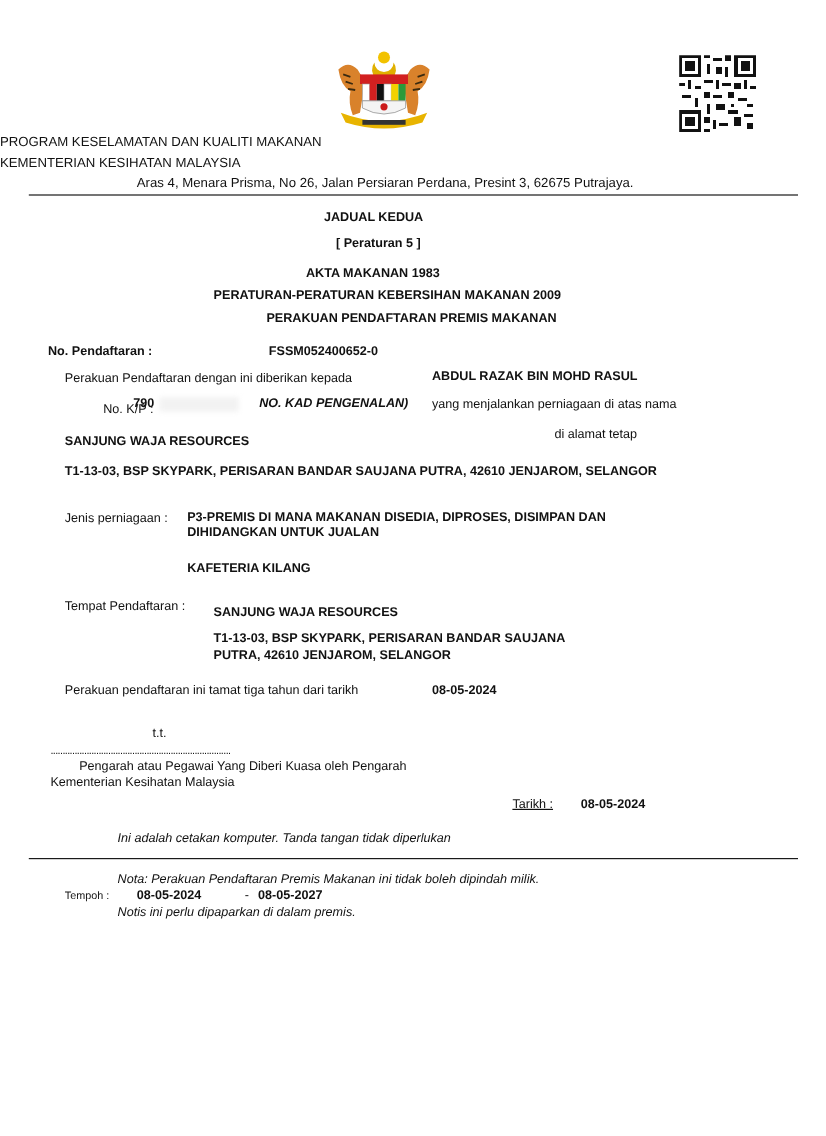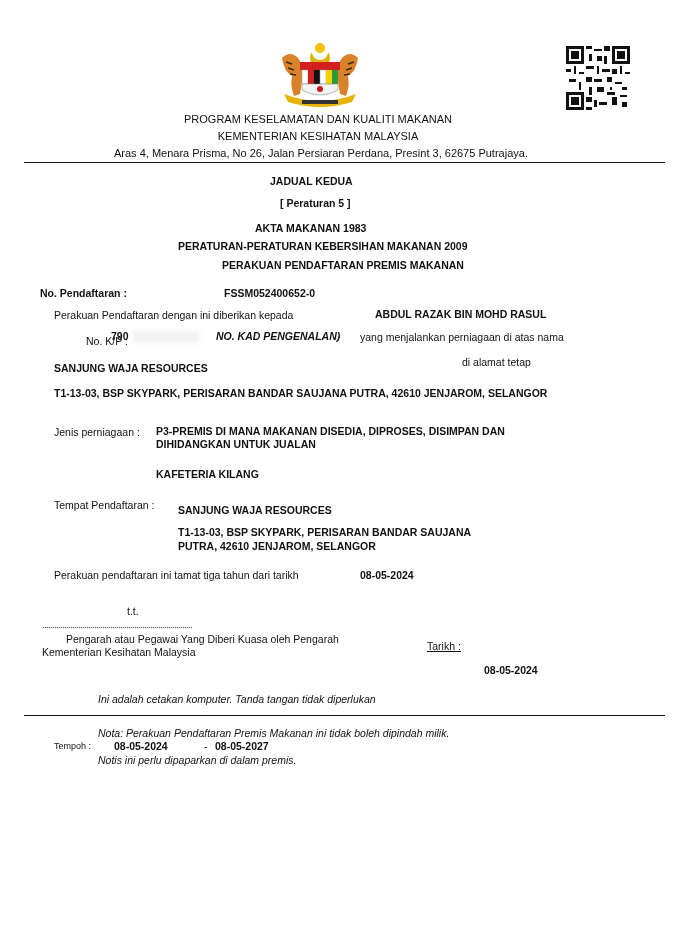--- a/index.html
+++ b/index.html
@@ -1,21 +1,21 @@
 <!DOCTYPE html>
 <html><head>
 <meta charset="utf-8">
 <style>
   html, body { margin: 0; padding: 0; background: #ffffff; }
   body {
     width: 688px; height: 947px; position: relative; overflow: hidden;
     font-family: "Liberation Sans", sans-serif; color: #111111;
   }
   .abs { position: absolute; white-space: nowrap; }
-  .c { left: 0; width: 636px; text-align: center; }
+  .c { left: 0; width: 636px; }
   .b { font-weight: bold; }
   .i { font-style: italic; margin-left: 44px; }
   .f11 { font-size: 11px; }
   .f10 { font-size: 10.5px; }
   .f9 { font-size: 9px; }
   .hr { position: absolute; height: 0; border-top: 1.5px solid #1a1a1a; }
   .crest { position: absolute; left: 272px; top: 38px; width: 96px; height: 72px; }
   .qr { position: absolute; left: 566px; top: 46px; width: 64px; height: 64px; }
 </style>
 </head>
@@ -104,21 +104,21 @@
 <div class="abs b f10" style="top:175px; left:270px;">JADUAL KEDUA</div>
 <div class="abs b f10" style="top:197px; left:280px;text-align:center;">[ Peraturan 5 ]</div>
 <div class="abs b f10" style="top:222px; left:255px;">AKTA MAKANAN 1983</div>
 <div class="abs b f10" style="top:240px; left:178px;">PERATURAN-PERATURAN KEBERSIHAN MAKANAN 2009</div>
 <div class="abs b f10" style="top:259px; left:204px;margin-left:18px;">PERAKUAN PENDAFTARAN PREMIS MAKANAN</div>
 
 <div class="abs b f10" style="top:287px; left:40px;">No. Pendaftaran :</div>
 <div class="abs b f10" style="top:287px; left:224px;">FSSM052400652-0</div>
 
 <div class="abs f10" style="top:309px; left:54px;">Perakuan Pendaftaran dengan ini diberikan kepada</div>
-<div class="abs b f10" style="top:308px; left:375px;text-align:right;">ABDUL RAZAK BIN MOHD RASUL</div>
+<div class="abs b f10" style="top:308px; left:360px;text-align:right;">ABDUL RAZAK BIN MOHD RASUL</div>
 
 <div class="abs f10" style="top:335px; left:54px;margin-left:32px;">No. K/P :</div>
 <div class="abs b f10" style="top:330px; left:111px;">790</div>
 <div class="abs" style="top:331px; left:133px; width:66px; height:12px; background:#f2f2f2; filter:blur(2px);"></div>
 <div class="abs b f10" style="top:330px; left:216px;font-style:italic;">NO. KAD PENGENALAN)</div>
 <div class="abs f10" style="top:331px; left:360px;">yang menjalankan perniagaan di atas nama</div>
 
 <div class="abs f10" style="top:356px; left:462px;">di alamat tetap</div>
 <div class="abs b f10" style="top:362px; left:54px;">SANJUNG WAJA RESOURCES</div>
 <div class="abs b f10" style="top:387px; left:54px;">T1-13-03, BSP SKYPARK, PERISARAN BANDAR SAUJANA PUTRA, 42610 JENJAROM, SELANGOR</div>
@@ -133,21 +133,21 @@
 <div class="abs b f10" style="top:526px; left:178px;">T1-13-03, BSP SKYPARK, PERISARAN BANDAR SAUJANA</div>
 <div class="abs b f10" style="top:540px; left:178px;">PUTRA, 42610 JENJAROM, SELANGOR</div>
 
 <div class="abs f10" style="top:569px; left:54px;">Perakuan pendaftaran ini tamat tiga tahun dari tarikh</div>
 <div class="abs b f10" style="top:569px; left:360px;">08-05-2024</div>
 
 <div class="abs f10" style="top:605px; left:127px;">t.t.</div>
 <div class="abs f9" style="top:620px; left:42px; letter-spacing:-0.5px;">...........................................................................</div>
 <div class="abs f10" style="top:633px; left:42px;padding-left:24px;">Pengarah atau Pegawai Yang Diberi Kuasa oleh Pengarah</div>
 <div class="abs f10" style="top:646px; left:42px;">Kementerian Kesihatan Malaysia</div>
-<div class="abs f10" style="top:640px; left:427px;text-decoration:underline;">Tarikh :</div>
+<div class="abs f10" style="top:664px; left:427px;text-decoration:underline;">Tarikh :</div>
 <div class="abs b f10" style="top:664px; left:484px;">08-05-2024</div>
 <div class="abs i f10" style="top:693px; left:54px;">Ini adalah cetakan komputer. Tanda tangan tidak diperlukan</div>
 
 <div class="hr" style="top:715px; left:24px; width:641px;"></div>
 
 <div class="abs i f10" style="top:727px; left:54px;">Nota: Perakuan Pendaftaran Premis Makanan ini tidak boleh dipindah milik.</div>
 <div class="abs f9" style="top:741px; left:54px;">Tempoh :</div>
 <div class="abs b f10" style="top:740px; left:114px;">08-05-2024</div>
 <div class="abs f10" style="top:740px; left:204px;">-</div>
 <div class="abs b f10" style="top:740px; left:215px;">08-05-2027</div>

